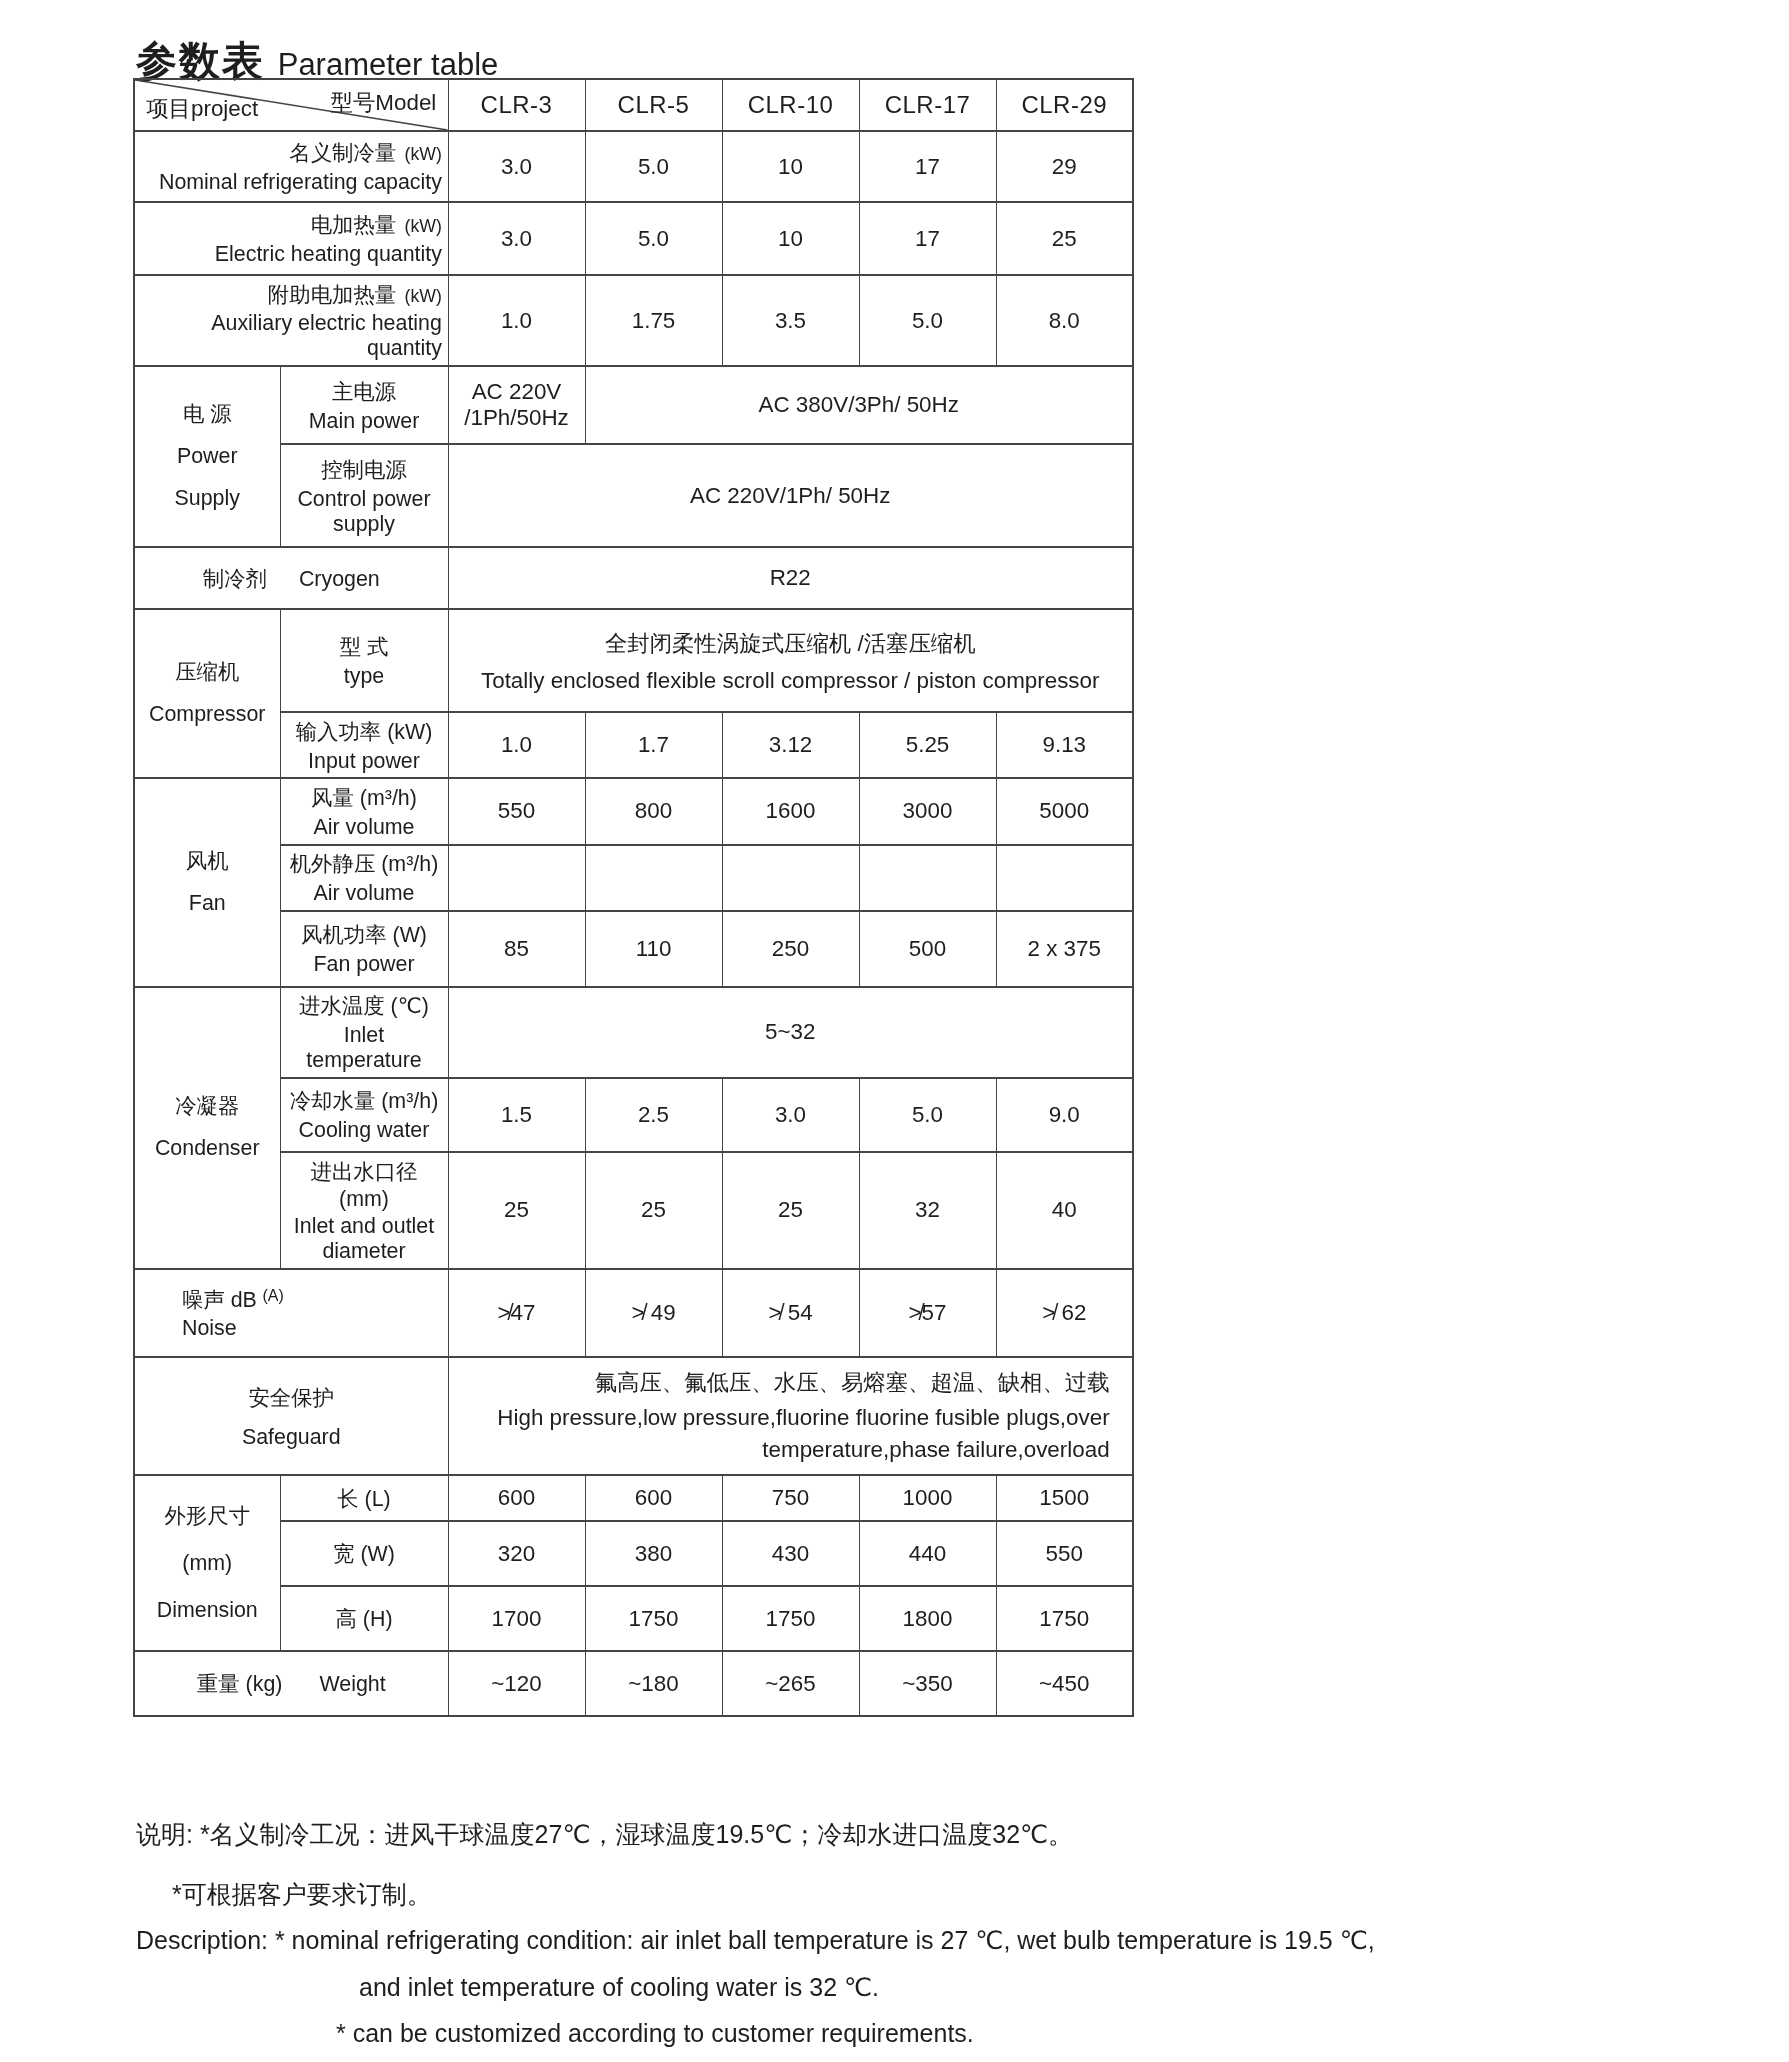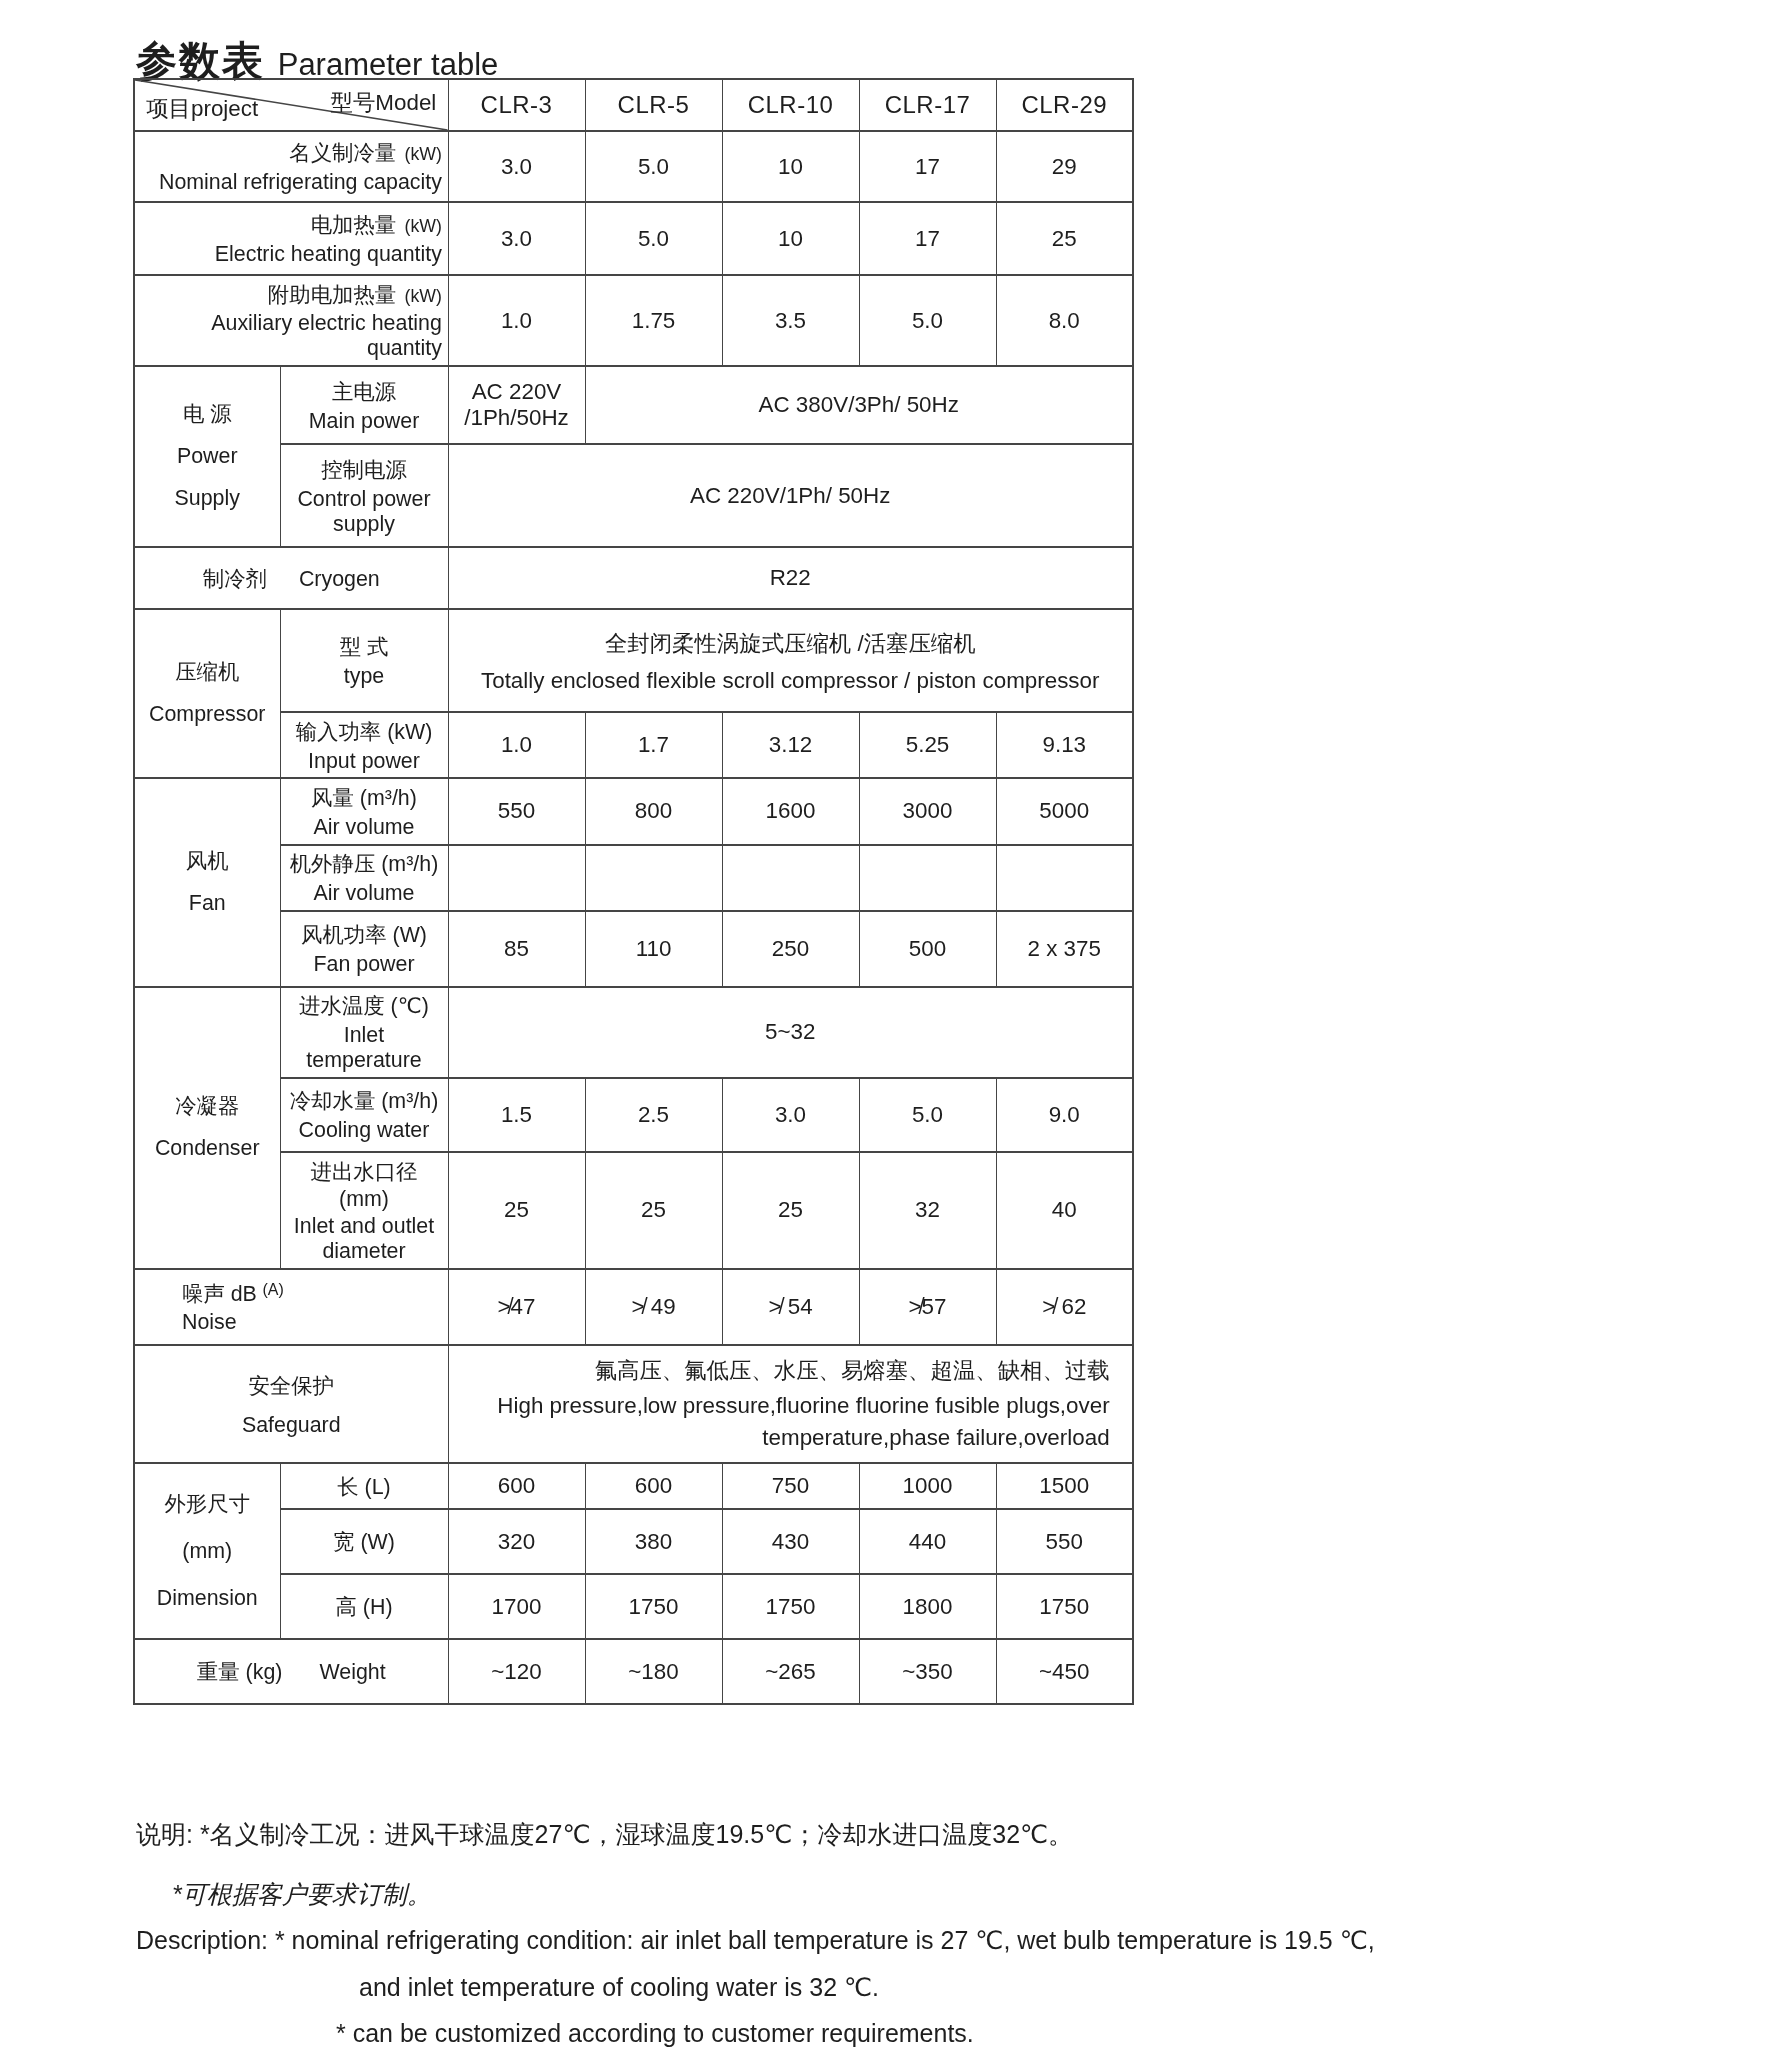--- a/index.html
+++ b/index.html
@@ -244,21 +244,21 @@
       <span class="label-en pre">Inlet and outlet
 diameter</span>
     </td>
     <td class="value-cell">25</td>
     <td class="value-cell">25</td>
     <td class="value-cell">25</td>
     <td class="value-cell">32</td>
     <td class="value-cell">40</td>
   </tr>
 
-  <tr style="height:76px">
+  <tr style="height:88px">
     <td colspan="2" class="noise-label">
       <span class="label-zh">噪声  dB</span><span class="noise-unit">(A)</span>
       <span class="label-en">Noise</span>
     </td>
     <td class="value-cell">≯47</td>
     <td class="value-cell">≯ 49</td>
     <td class="value-cell">≯ 54</td>
     <td class="value-cell">≯57</td>
     <td class="value-cell">≯ 62</td>
   </tr>
@@ -317,17 +317,17 @@
     <td class="value-cell">~120</td>
     <td class="value-cell">~180</td>
     <td class="value-cell">~265</td>
     <td class="value-cell">~350</td>
     <td class="value-cell">~450</td>
   </tr>
 </tbody>
   </table>
 
 <div class="note" style="left:136px; top:1818px;">说明: *名义制冷工况：进风干球温度27℃，湿球温度19.5℃；冷却水进口温度32℃。</div>
-<div class="note" style="left:172px; top:1878px;font-style:italic;">*可根据客户要求订制。</div>
+<div class="note" style="left:172px; top:1878px;">*可根据客户要求订制。</div>
 <div class="note" style="left:136px; top:1926px;">Description: * nominal refrigerating condition: air inlet ball temperature is 27 ℃,  wet bulb temperature is 19.5 ℃,</div>
 <div class="note" style="left:359px; top:1973px;">and inlet temperature of cooling water is 32 ℃.</div>
 <div class="note" style="left:336px; top:2019px;">* can be customized according to customer requirements.</div>
 
 
 </body></html>

